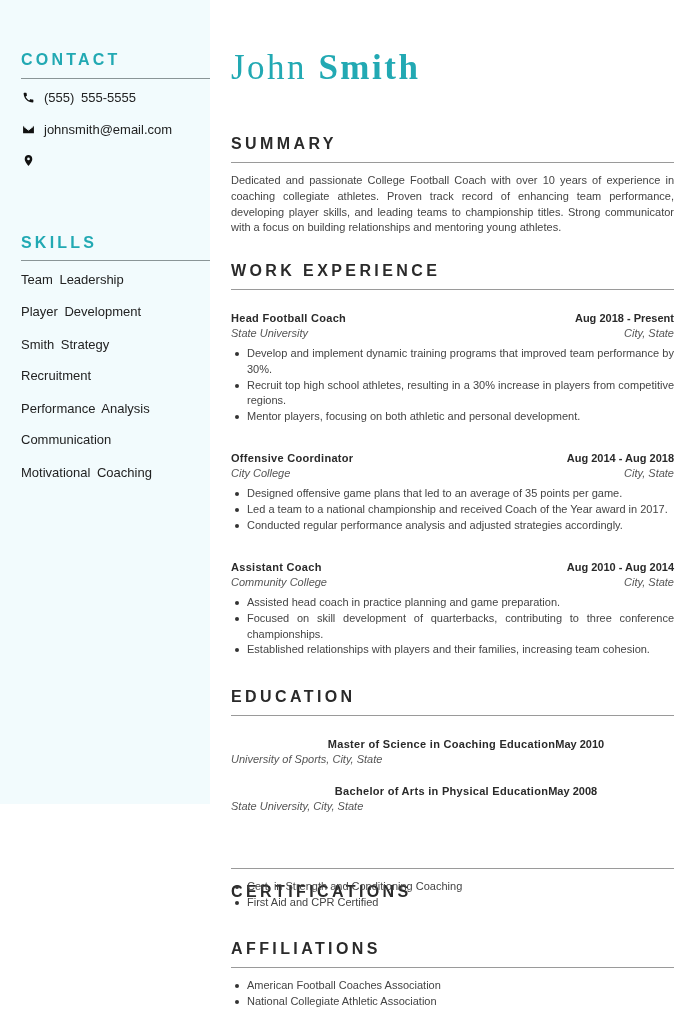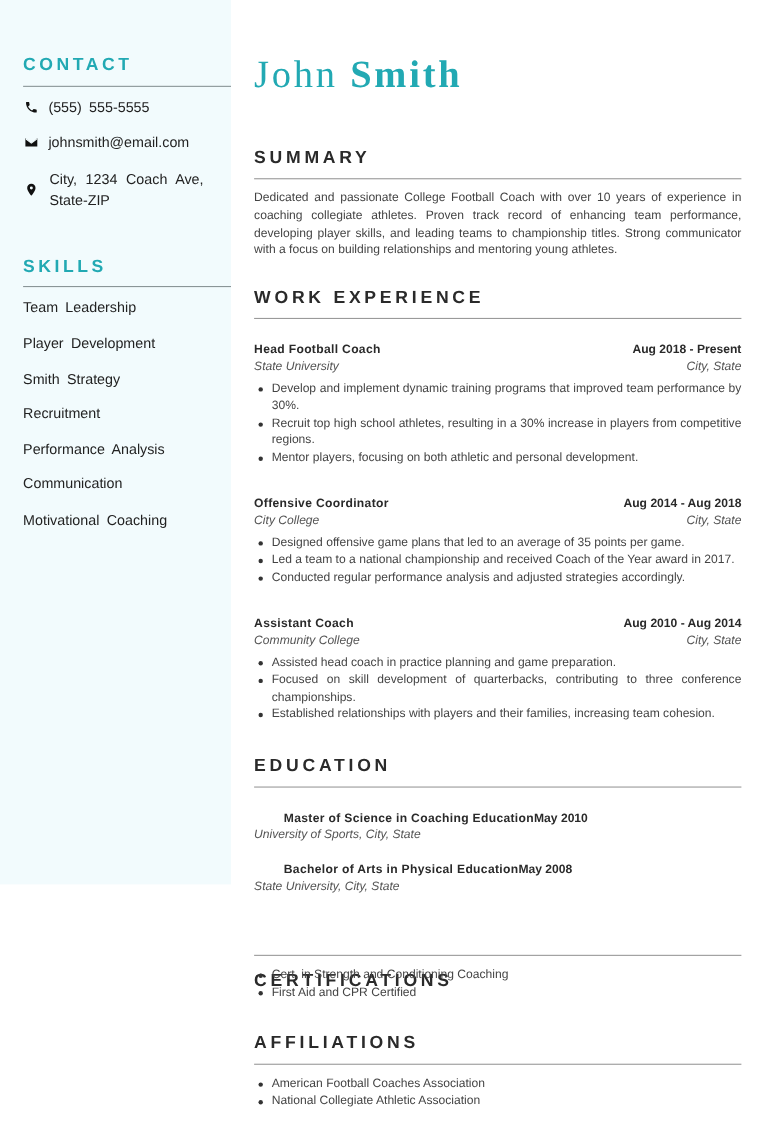--- a/index.html
+++ b/index.html
@@ -52,21 +52,21 @@
   .job li {
     position: relative; padding-left: 16px; font-size: 11px; line-height: 15.8px;
     color: #444; text-align: justify;
   }
   .job li::before {
     content: ""; position: absolute; left: 4px; top: 6px; width: 4px; height: 4px;
     border-radius: 50%; background: #333;
   }
 
   .edu { position: absolute; left: 231px; width: 443px; }
-  .edu .row { display: flex; justify-content: flex-start; padding-left: 27px; }
+  .edu .row { display: flex; justify-content: center; padding-left: 27px; }
   .edu .degree { font-size: 11px; font-weight: bold; color: #2a2a2a; letter-spacing: 0.3px; }
   .edu .date { font-size: 11px; font-weight: bold; color: #2a2a2a; }
   .edu .school { font-size: 11px; font-style: italic; color: #555; margin-top: 3px; }
 
   .blist { position: absolute; left: 231px; width: 443px; list-style: none; }
   .blist li {
     position: relative; padding-left: 16px; font-size: 11px; line-height: 15.8px; color: #444;
   }
   .blist li::before {
     content: ""; position: absolute; left: 4px; top: 6px; width: 4px; height: 4px;
@@ -98,21 +98,20 @@
     </span>
     <span class="txt">johnsmith@email.com</span>
   </div>
 
   <div class="contact-row addr" style="top:153px">
     <span class="ico" style="margin-right:10px">
       <svg viewBox="0 0 24 24">
           <path d="M12 2C8 2 5 5 5 9c0 5.3 7 13 7 13s7-7.7 7-13c0-4-3-7-7-7zm0 9.5A2.5 2.5 0 1 1 12 6.5a2.5 2.5 0 0 1 0 5z"></path>
         </svg>
     </span>
-    <span class="txt">City, 1234 Coach Ave, State-ZIP</span>
   </div>
 
   <div class="side-heading" style="top:234px">SKILLS</div>
   <div class="side-rule" style="top:260px"></div>
 
   <div class="skill" style="top:272px">Team Leadership</div>
   <div class="skill" style="top:304px">Player Development</div>
   <div class="skill" style="top:337px">Smith Strategy</div>
   <div class="skill" style="top:368px">Recruitment</div>
   <div class="skill" style="top:401px">Performance Analysis</div>

